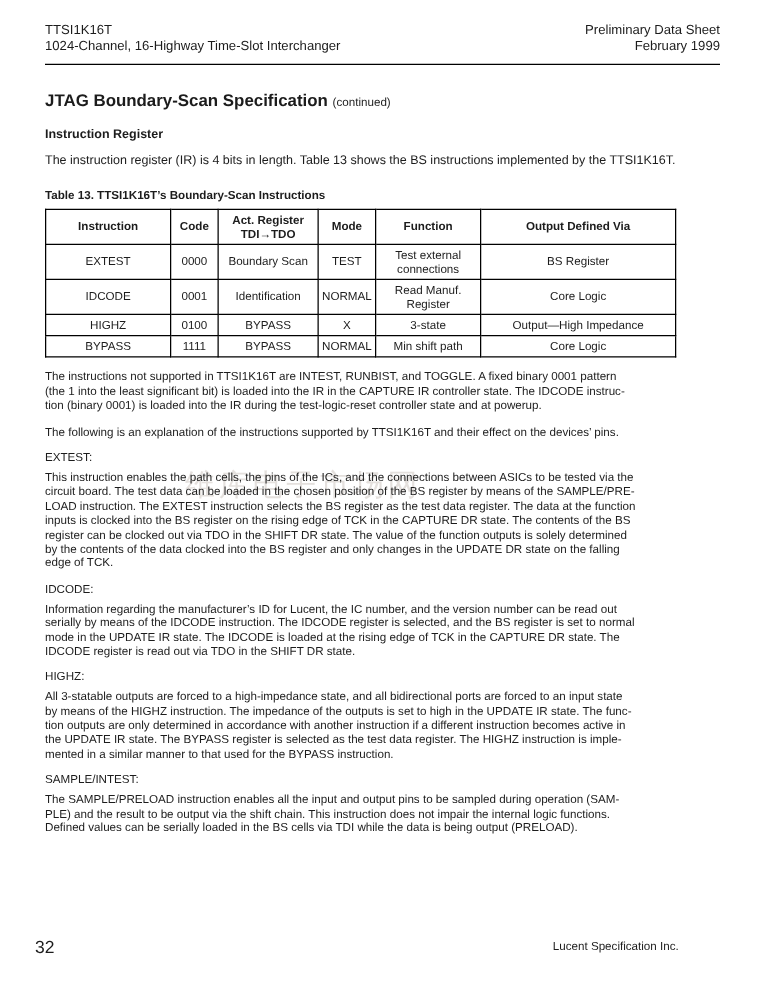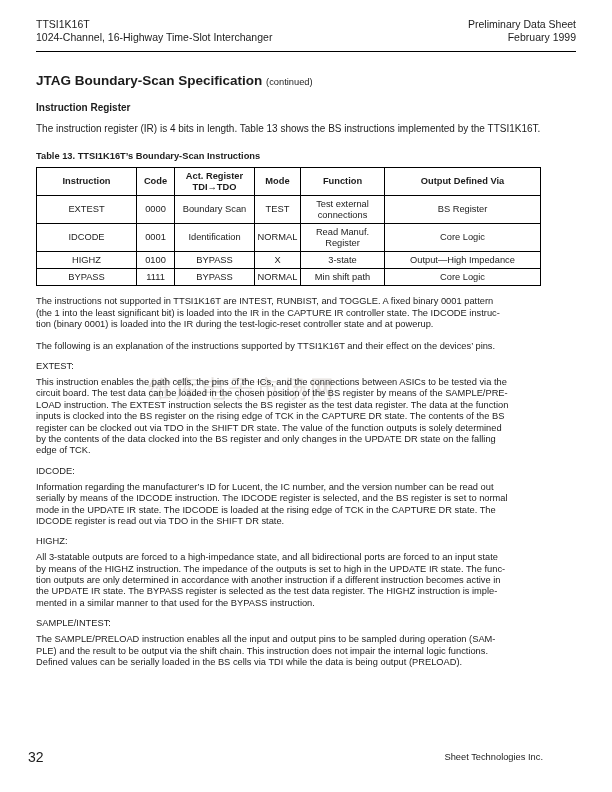--- a/index.html
+++ b/index.html
@@ -244,15 +244,15 @@
 mented in a similar manner to that used for the BYPASS instruction.</div>
 
     <div class="inst-label">SAMPLE/INTEST:</div>
     <div class="inst-para">The SAMPLE/PRELOAD instruction enables all the input and output pins to be sampled during operation (SAM-
 PLE) and the result to be output via the shift chain. This instruction does not impair the internal logic functions.
 Defined values can be serially loaded in the BS cells via TDI while the data is being output (PRELOAD).</div>
 
   </div>
 
   <div class="footer-page-number">32</div>
-  <div class="footer-company">Sheet Technologies Inc.</div>
+  <div class="footer-company">Lucent Specification Inc.</div>
 
 </div>
 
 </body></html>

